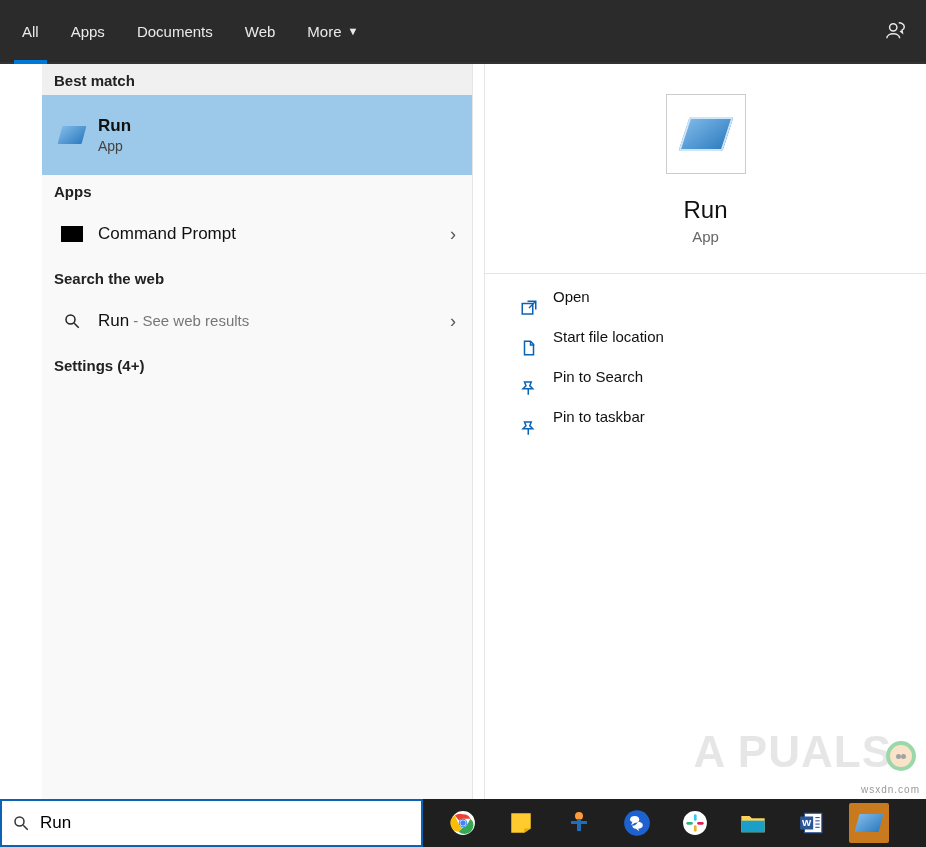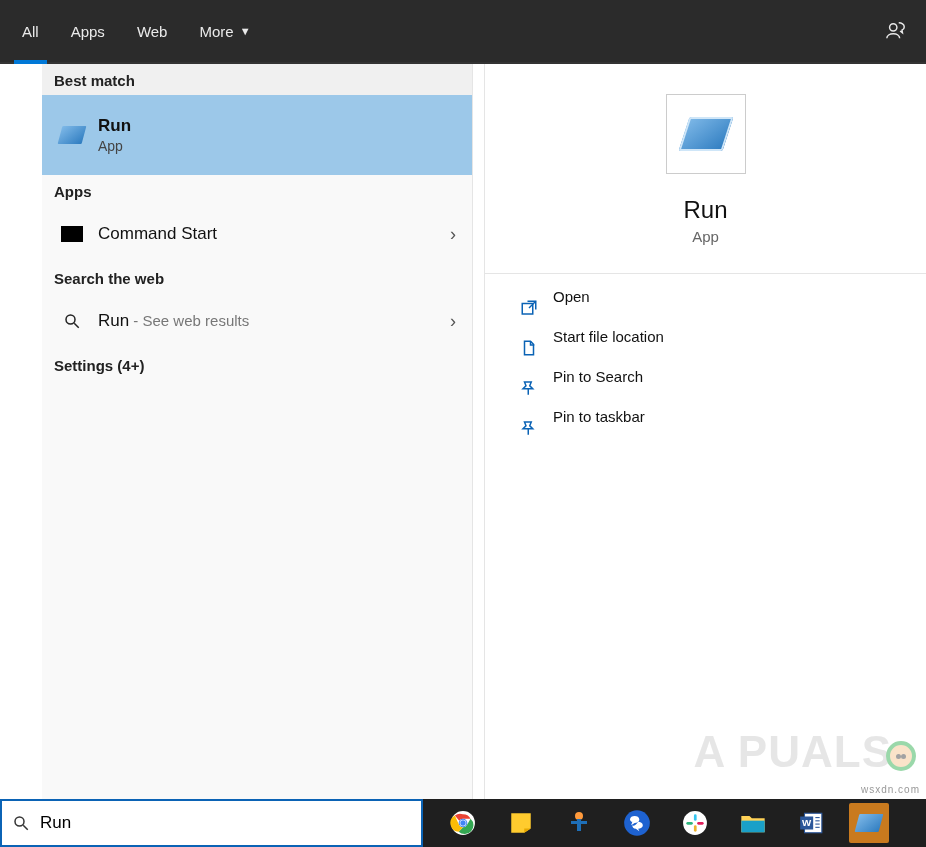--- a/index.html
+++ b/index.html
@@ -67,20 +67,23 @@
 <body>
 
 <div class="tabbar">
   <div class="tab active">
       <span>All</span>
     </div>
   <div class="tab">
       <span>Apps</span>
     </div>
   <div class="tab">
+      <span>Documents</span>
+    </div>
+  <div class="tab">
       <span>Web</span>
     </div>
   <div class="tab">
     <span>More</span>
     <span class="chev">▼</span>
   </div>
   <div class="spacer"></div>
   <div class="feedback">
     <svg viewBox="0 0 24 24" width="22" height="22" fill="none" stroke="currentColor" stroke-width="1.6">
       <circle cx="9" cy="8" r="4"></circle>
@@ -103,21 +106,21 @@
         <div class="sub">App</div>
       </div>
     </div>
 
     <div class="section-header">Apps</div>
     <div class="result">
       <div class="ric">
           <span class="cmd-icon"></span>
         </div>
       <div class="body">
-          <div class="title">Command Start</div>
+          <div class="title">Command Prompt</div>
         </div>
       <div class="chevr">›</div>
     </div>
 
     <div class="section-header">Search the web</div>
     <div class="result webline">
       <div class="ric search-icon">
         <svg viewBox="0 0 24 24" fill="none" stroke="#222" stroke-width="2">
             <circle cx="10" cy="10" r="6"></circle>
             <line x1="15" y1="15" x2="21" y2="21"></line>

